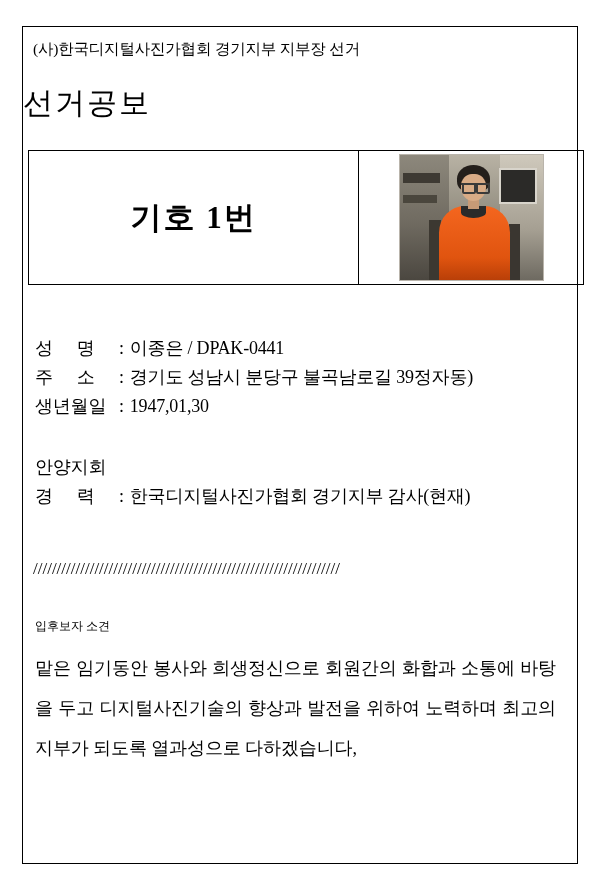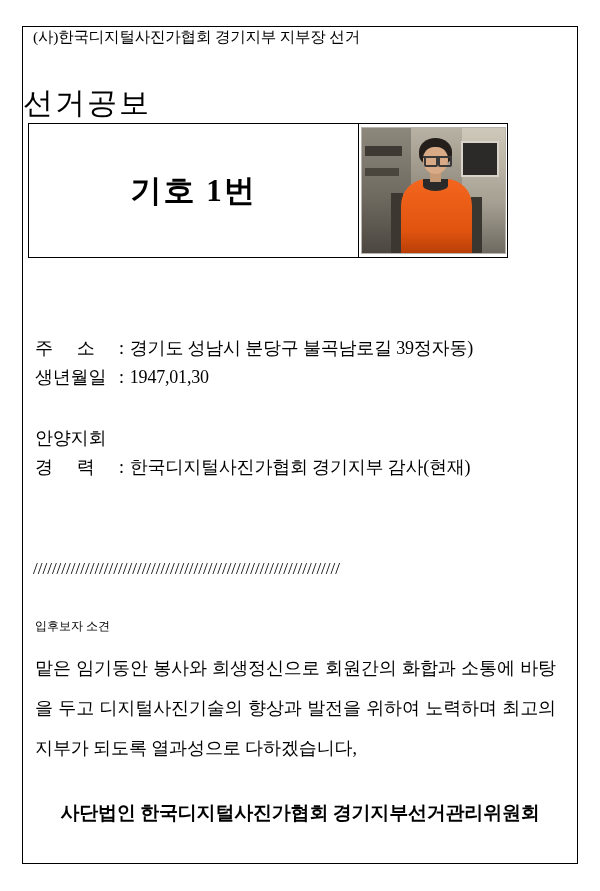--- a/index.html
+++ b/index.html
@@ -27,39 +27,39 @@
   .inner {
     position: relative;
     width: 100%;
     height: 100%;
     box-sizing: border-box;
     padding: 0 8px;
   }
   .org-line {
     position: absolute;
     left: 10px;
-    top: 0;
+    top: 12px;
     font-size: 15.5px;
     letter-spacing: -0.2px;
     white-space: nowrap;
   }
   .doc-title {
     position: absolute;
     left: 0;
     right: 0;
     top: 56px;
     text-align: left;
     font-size: 30px;
     letter-spacing: 2px;
   }
   .cand-box {
     position: absolute;
     left: 5px;
-    top: 96px;
-    width: 480px;
+    top: 123px;
+    width: 556px;
     height: 135px;
     border: 1px solid #000000;
     box-sizing: border-box;
   }
   .cand-number-cell {
     position: absolute;
     left: 0;
     top: 0;
     width: 330px;
     height: 100%;
@@ -257,32 +257,34 @@
           <div class="ph-face"></div>
           <div class="ph-glasses"></div>
           <div class="ph-lensL"></div>
           <div class="ph-lensR"></div>
         </div>
       </div>
     </div>
 
     <div class="fields">
       <div class="field-row">
+        <span class="flabel">성<span class="sp"></span>명</span><span class="fcolon">:</span><span class="fvalue">이종은 / DPAK-0441</span>
+      </div>
+      <div class="field-row">
         <span class="flabel">주<span class="sp"></span>소</span><span class="fcolon">:</span><span class="fvalue">경기도 성남시 분당구 불곡남로길 39정자동)</span>
       </div>
       <div class="field-row">
         <span class="flabel">생년월일</span><span class="fcolon">:</span><span class="fvalue">1947,01,30</span>
       </div>
       <div class="cont-line">안양지회</div>
       <div class="field-row">
         <span class="flabel">경<span class="sp"></span>력</span><span class="fcolon">:</span><span class="fvalue">한국디지털사진가협회 경기지부 감사(현재)</span>
       </div>
     </div>
 
     <div class="divider">/////////////////////////////////////////////////////////////////</div>
 
     <div class="opinion-title">입후보자 소견</div>
     <div class="opinion-body">맡은 임기동안 봉사와 희생정신으로 회원간의 화합과 소통에 바탕을 두고 디지털사진기술의 향상과 발전을 위하여 노력하며 최고의 지부가 되도록 열과성으로 다하겠습니다,</div>
 
-    <div class="footer">사단법인 한국디지털사진가협회 경기지부선거관리위원회</div>
 
   </div>
 </div>
 
 </body></html>

